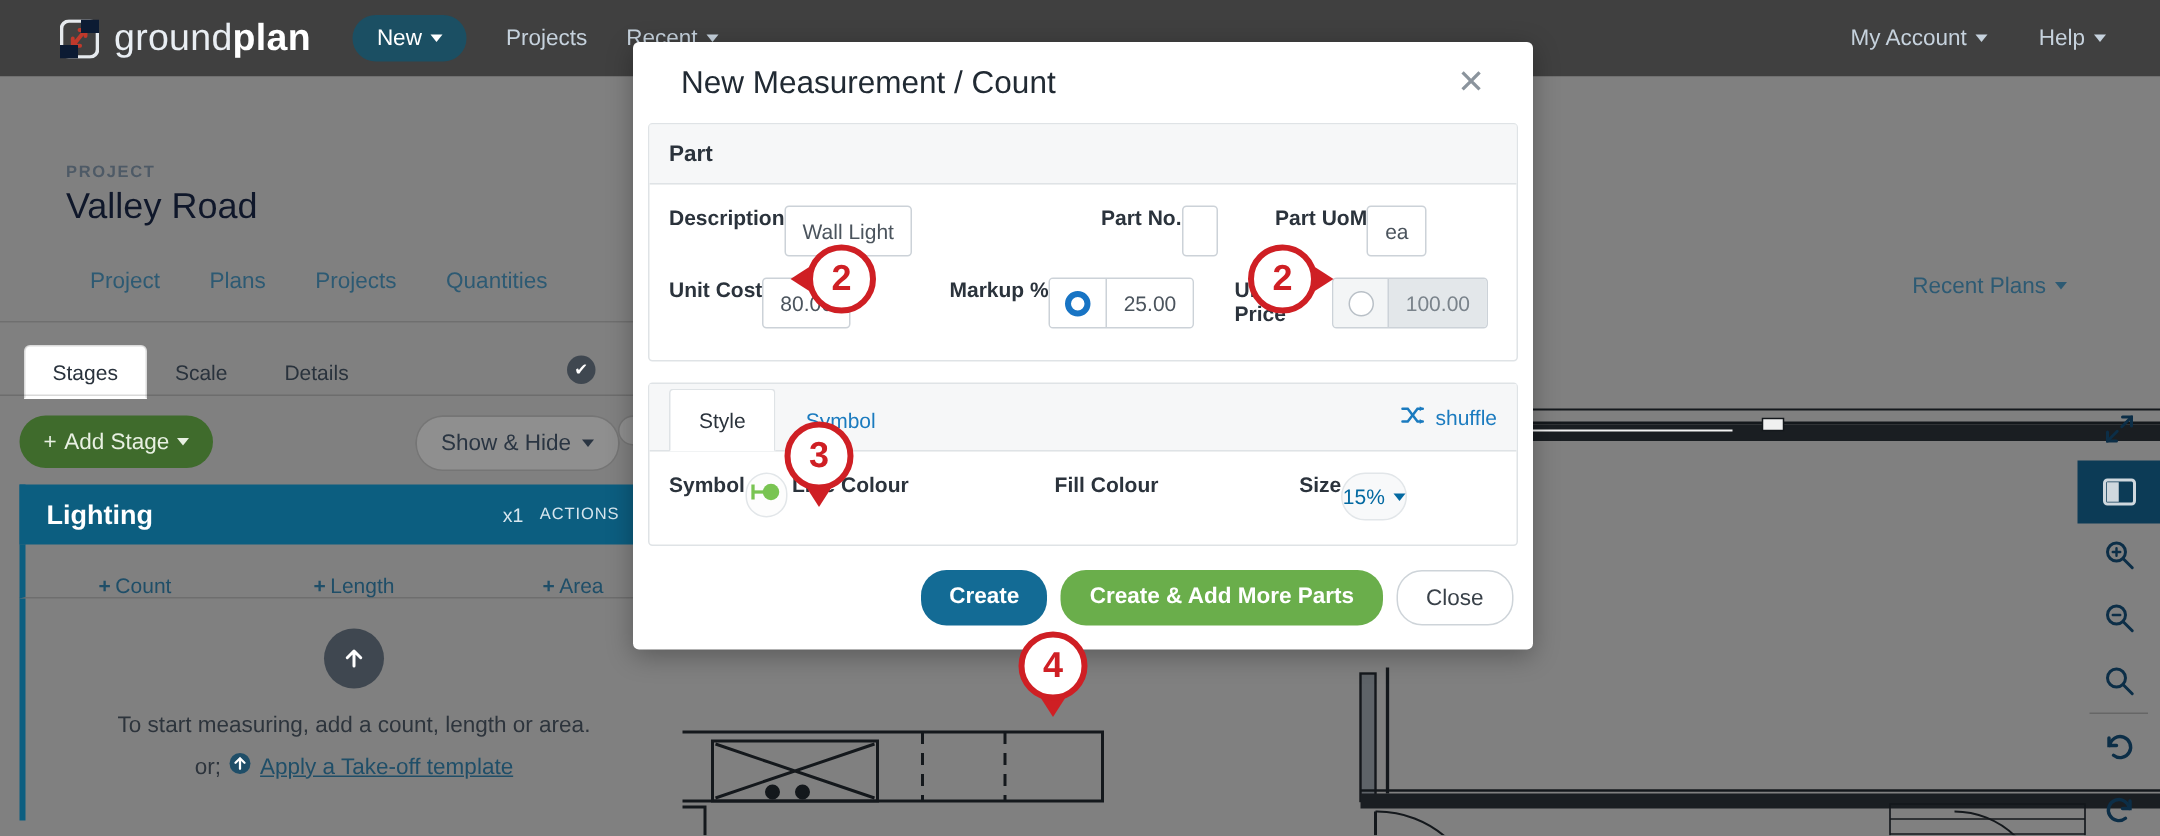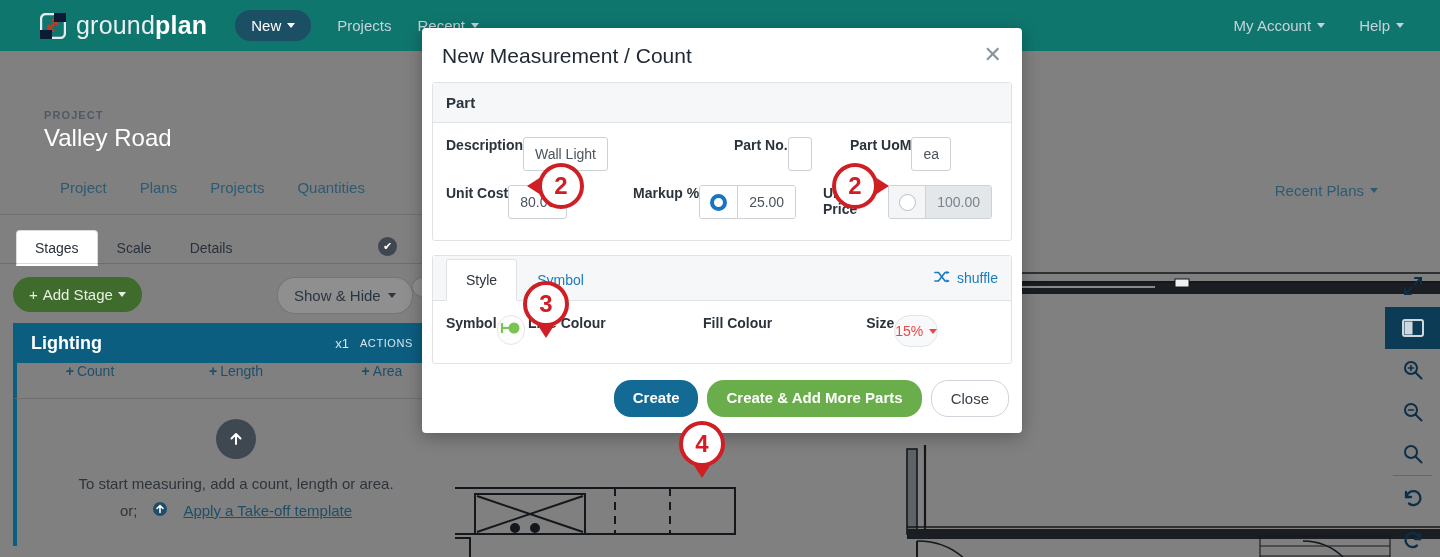--- a/index.html
+++ b/index.html
@@ -9,21 +9,21 @@
     overflow: hidden;
     background: #808080;
   }
   #app { position: relative; width: 1440px; height: 557px; overflow: hidden; }
 
   
   .bg-layer { position: absolute; inset: 0; }
 
   .topbar {
     position: absolute; top: 0; left: 0; width: 1440px; height: 51px;
-    background: #0f766e; display: flex; align-items: center;
+    background: #404040; display: flex; align-items: center;
   }
   .brand { display: flex; align-items: center; margin-left: 40px; gap: 10px; }
   .brand-mark { width: 26px; height: 26px; position: relative; }
   .brand-text { font-size: 25px; color: #e9eef3; letter-spacing: .2px; }
   .brand-text b { font-weight: 700; color: #ffffff; }
   .nav-pill {
     margin-left: 28px; background: #1b4f63; color: #fff; font-size: 15px;
     border-radius: 16px; padding: 7px 16px; display: flex; align-items: center; gap: 6px;
   }
   .nav-link {
@@ -36,21 +36,21 @@
   .topbar-right .nav-link { margin-left: 34px; }
 
   .canvas-area { position: absolute; top: 51px; left: 0; width: 1440px; height: 506px; background: #808080; overflow: hidden; }
 
   
   .plan { position: absolute; top: 0; left: 455px; width: 985px; height: 506px; }
 
   
   .proj-head { position: absolute; top: 58px; left: 44px; }
   .proj-kicker { font-size: 11px; letter-spacing: 1.1px; color: #4e5a66; font-weight: 600; }
-  .proj-title { font-size: 24px; color: #ffffff; margin-top: 3px; font-weight: 400; }
+  .proj-title { font-size: 24px; color: #0f172a; margin-top: 3px; font-weight: 400; }
 
   .proj-tabs { position: absolute; top: 128px; left: 60px; display: flex; gap: 33px; }
   .proj-tabs span { font-size: 15px; color: #2d5a73; }
   .recent-plans { position: absolute; top: 131px; right: 62px; font-size: 15px; color: #2d5a73;
                   display: flex; align-items: center; gap: 6px; }
 
   .hr-thin { position: absolute; left: 0; width: 455px; height: 1px; background: rgba(0,0,0,.13); }
 
   .sub-tabs { position: absolute; top: 179px; left: 16px; display: flex; align-items: flex-end; }
   .sub-tab {
@@ -78,48 +78,48 @@
   .stage-head {
     background: #0c5e80; color: #fff; height: 40px; display: flex; align-items: center;
     padding: 0 14px; border-left: 4px solid #0c5e80;
   }
   .stage-name { font-size: 18px; font-weight: 600; }
   .stage-meta { margin-left: auto; display: flex; align-items: center; gap: 11px; font-size: 13px; color: #d7e6ee; }
   .stage-meta .actions { font-size: 11px; letter-spacing: .6px; }
   .stage-chev { width: 17px; height: 17px; border-radius: 50%; border: 1px solid #9dc2d3; display:flex;align-items:center;justify-content:center; }
 
   .stage-addrow {
-    height: 36px; display: flex; align-items: flex-start; border-left: 4px solid #0c5e80;
+    height: 36px; display: flex; align-items: flex-end; border-left: 4px solid #0c5e80;
     border-bottom: 1px solid rgba(0,0,0,.14);
   }
   .stage-addrow div { flex: 1; text-align: center; color: #1f4e68; font-size: 14px; }
   .stage-addrow .plus { color: #1f4e68; font-weight: 700; margin-right: 3px; }
 
   .stage-body { border-left: 4px solid #0c5e80; padding: 20px 0 26px; text-align: center; }
   .up-circle {
     width: 40px; height: 40px; border-radius: 50%; background: #3f4750; margin: 0 auto 16px;
     display: flex; align-items: center; justify-content: center;
   }
   .stage-body p { font-size: 15px; color: #2d343c; margin-bottom: 9px; }
   .stage-body .link { color: #1f4e68; text-decoration: underline; }
-  .tpl-row { display: inline-flex; align-items: center; gap: 15px; font-size: 15px; color: #2d343c; }
+  .tpl-row { display: inline-flex; align-items: center; gap: 5px; font-size: 15px; color: #2d343c; }
 
   
   .vtool { position: absolute; top: 214px; right: 0; width: 55px; }
   .vtool-btn { height: 42px; display: flex; align-items: center; justify-content: center; }
   .vtool-btn.active { background: #0c3b56; }
   .vtool-sep { height: 1px; margin: 0 8px; background: rgba(0,0,0,.2); }
 
   
   .modal {
     position: absolute; top: 28px; left: 422px; width: 600px;
     background: #fff; border-radius: 4px; box-shadow: 0 4px 18px rgba(0,0,0,.30);
     z-index: 40;
   }
-  .modal-head { padding: 16px 20px 14px; display: flex; align-items: flex-start; }
+  .modal-head { padding: 16px 32px 14px; display: flex; align-items: flex-start; }
   .modal-title { font-size: 21px; color: #212a33; font-weight: 400; }
   .modal-x { margin-left: auto; font-size: 22px; color: #8b949d; line-height: 1; }
 
   .panel { margin: 0 10px; border: 1px solid #dfe3e6; border-radius: 3px; }
   .panel-head { background: #f6f7f8; border-bottom: 1px solid #dfe3e6; padding: 11px 13px;
                 font-size: 15px; color: #2b3views; color:#2b333c; font-weight: 600; }
   .panel-body { padding: 14px 13px 16px; }
 
   .frow { display: flex; gap: 22px; margin-bottom: 14px; }
   .fgrp { display: flex; flex-direction: row; }
@@ -153,21 +153,21 @@
   .shuffle { margin-left: auto; display: flex; align-items: center; gap: 7px; color: #1b7bbf; font-size: 14px; }
 
   .style-body { padding: 14px 13px 16px; display: flex; gap: 24px; align-items: flex-start; }
   .symbol-chip {
     width: 42px; height: 30px; border: 1px solid #e2e6e9; border-radius: 15px; background: #fdfdfd;
     display: flex; align-items: center; justify-content: center;
   }
   .swatch { height: 22px; border-radius: 11px; background: #79c452; }
   .size-sel {
     height: 32px; border: 1px solid #e2e6e9; border-radius: 16px; background: #f8f9fa;
-    display: flex; align-items: center; justify-content: center; gap: 6px; font-size: 14px; color: #ef4444;
+    display: flex; align-items: center; justify-content: center; gap: 6px; font-size: 14px; color: #0369a1;
   }
 
   .modal-foot { padding: 16px 13px 16px; display: flex; justify-content: flex-end; gap: 9px; }
   .btn { border-radius: 17px; font-size: 15px; font-weight: 600; padding: 9px 19px; color: #fff; }
   .btn-primary { background: #136b95; }
   .btn-green { background: #6aae4b; }
   .btn-plain { background: #fff; border: 1px solid #ced4d9; color: #394149; font-weight: 400; }
 
   
   .marker { position: absolute; z-index: 60; width: 46px; height: 46px; }

